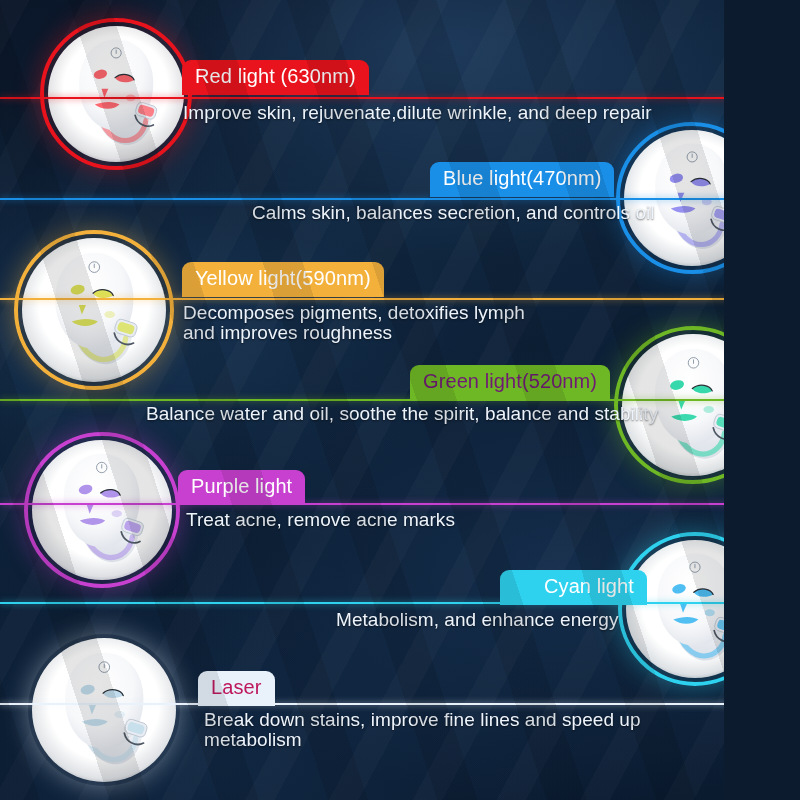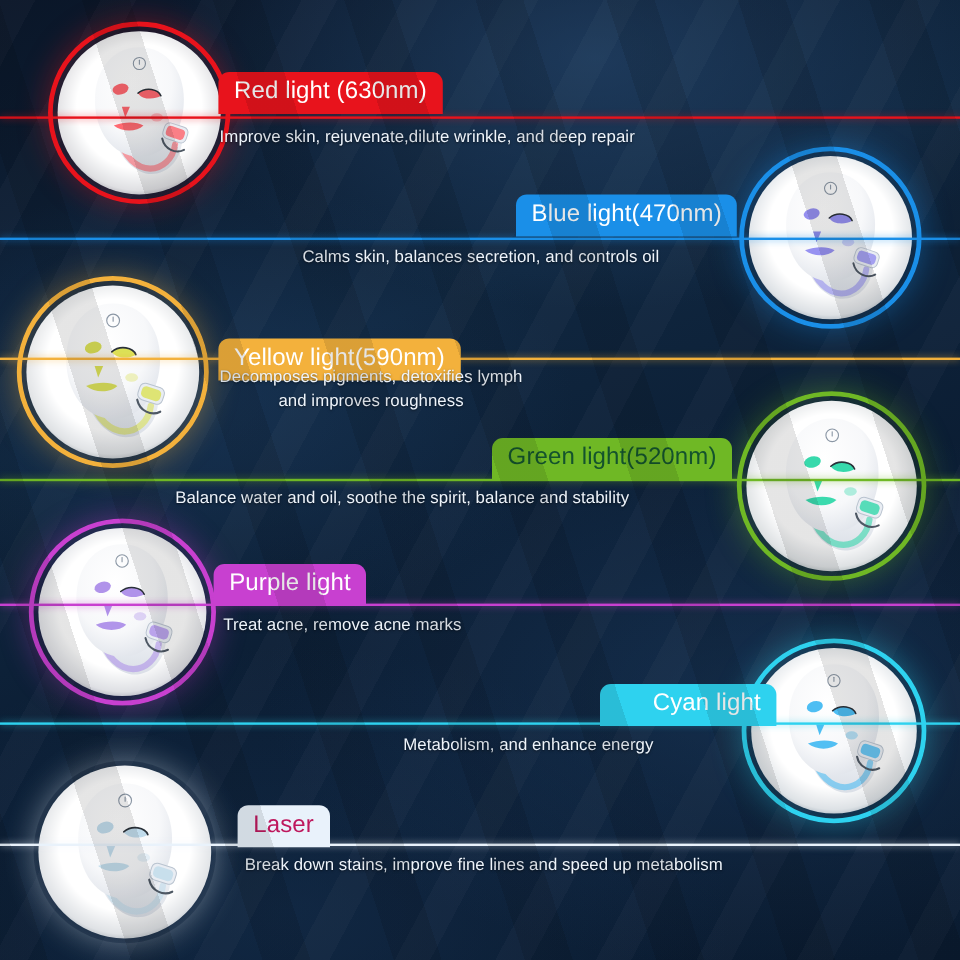--- a/index.html
+++ b/index.html
@@ -3,21 +3,21 @@
 <meta charset="utf-8">
 <title>LED Mask Light Therapy Infographic</title>
 <style>
   html,body{margin:0;padding:0;}
   body{
     width:800px;height:800px;overflow:hidden;
     font-family:"Liberation Sans","DejaVu Sans",sans-serif;
     background:#0c1b2e;
   }
   #stage{
-    position:relative;width:800px;height:800px;overflow:hidden;
+    position:relative;width:724px;height:800px;overflow:hidden;
     background:
       radial-gradient(ellipse 520px 300px at 62% 6%, rgba(42,78,120,.55) 0%, rgba(12,27,46,0) 70%),
       radial-gradient(ellipse 420px 260px at 22% 42%, rgba(30,62,100,.45) 0%, rgba(12,27,46,0) 72%),
       radial-gradient(ellipse 560px 320px at 78% 72%, rgba(34,70,112,.42) 0%, rgba(10,24,42,0) 72%),
       radial-gradient(ellipse 500px 300px at 30% 95%, rgba(26,56,92,.40) 0%, rgba(9,21,38,0) 74%),
       linear-gradient(160deg,#0a1628 0%,#102740 35%,#0b1d33 62%,#0a1b30 100%);
   }
   
   #stage:before{
     content:"";position:absolute;inset:0;pointer-events:none;
@@ -43,24 +43,23 @@
     padding:5px 13px 7px 13px;
     border-radius:9px 9px 0 0;
     color:#ffffff;font-size:20px;line-height:23px;
     white-space:nowrap;font-weight:400;
     letter-spacing:.1px;
   }
   .badge.light-on-dark{color:#13314f;}
 
   
   .desc{
-    position:absolute;color:#eef4fb;font-size:14px;line-height:20px;
+    position:absolute;color:#eef4fb;font-size:19px;line-height:20px;
     white-space:pre-line;text-shadow:0 1px 2px rgba(0,0,0,.55);
     letter-spacing:.05px;
-    text-align:center;
   }
 
   
   .circle{
     position:absolute;border-radius:50%;
     box-sizing:border-box;
     display:flex;align-items:center;justify-content:center;
     overflow:hidden;
   }
   .circle .halo{
@@ -188,21 +187,21 @@
 
     <ellipse cx="72" cy="70" rx="12" ry="8" fill="#d9e04a" opacity=".92" transform="rotate(-14 72 70)"></ellipse>
     <path d="M98 76 C110 66 128 70 132 80 C122 86 104 86 98 76 Z" fill="#d9e04a" opacity=".92"></path>
     <path d="M98 76 C110 66 128 70 132 80" fill="none" stroke="#2a3139" stroke-width="2.2" stroke-linecap="round"></path>
     <path d="M74 96 L86 96 L79 112 Z" fill="#d9e04a" opacity=".92"></path>
     <path d="M62 124 C78 118 96 118 106 124 C96 134 74 134 62 124 Z" fill="#d9e04a" opacity=".9"></path>
     <ellipse cx="126" cy="112" rx="9" ry="6" fill="#d9e04a" opacity=".35"></ellipse>
   </svg></div>
     </div>
     <div class="divider" style="top: 298px; background: rgb(243, 177, 60); box-shadow: rgba(243, 177, 60, 0.667) 0px 0px 6px;"></div>
-    <div class="badge" style="left: 182px; top: 262px; background: rgb(243, 177, 60); color: rgb(255, 255, 255); margin-top: 20px;">Yellow light(590nm)</div>
+    <div class="badge" style="left: 182px; top: 262px; background: rgb(243, 177, 60); color: rgb(255, 255, 255);">Yellow light(590nm)</div>
     <div class="desc" style="left: 183px; top: 303px;">Decomposes pigments, detoxifies lymph
 and improves roughness</div>
     <div class="circle" style="left: 614px; top: 326px; width: 158px; height: 158px; border: 4px solid rgb(111, 184, 37); box-shadow: rgba(111, 184, 37, 0.4) 0px 0px 26px, rgba(111, 184, 37, 0.2) 0px 0px 30px inset;">
       <div class="halo"></div>
       <div class="maskwrap">
   <svg viewBox="0 0 200 210" width="100%" height="100%">
     <defs>
       <radialGradient id="g-green" cx="42%" cy="34%" r="72%">
         <stop offset="0%" stop-color="#ffffff"></stop>
         <stop offset="62%" stop-color="#f7f8fa"></stop>
@@ -230,21 +229,21 @@
 
     <ellipse cx="72" cy="70" rx="12" ry="8" fill="#26d6a5" opacity=".92" transform="rotate(-14 72 70)"></ellipse>
     <path d="M98 76 C110 66 128 70 132 80 C122 86 104 86 98 76 Z" fill="#26d6a5" opacity=".92"></path>
     <path d="M98 76 C110 66 128 70 132 80" fill="none" stroke="#2a3139" stroke-width="2.2" stroke-linecap="round"></path>
     <path d="M74 96 L86 96 L79 112 Z" fill="#26d6a5" opacity=".92"></path>
     <path d="M62 124 C78 118 96 118 106 124 C96 134 74 134 62 124 Z" fill="#26d6a5" opacity=".9"></path>
     <ellipse cx="126" cy="112" rx="9" ry="6" fill="#26d6a5" opacity=".35"></ellipse>
   </svg></div>
     </div>
     <div class="divider" style="top: 399px; background: rgb(111, 184, 37); box-shadow: rgba(111, 184, 37, 0.667) 0px 0px 6px;"></div>
-    <div class="badge" style="left: 410px; top: 365px; background: rgb(111, 184, 37); color: #14532d;">Green light(520nm)</div>
+    <div class="badge" style="left: 410px; top: 365px; background: rgb(111, 184, 37); color: #701a75;">Green light(520nm)</div>
     <div class="desc" style="left: 146px; top: 404px;">Balance water and oil, soothe the spirit, balance and stability</div>
     <div class="circle" style="left: 24px; top: 432px; width: 156px; height: 156px; border: 4px solid rgb(200, 64, 208); box-shadow: rgba(200, 64, 208, 0.4) 0px 0px 26px, rgba(200, 64, 208, 0.2) 0px 0px 30px inset;">
       <div class="halo"></div>
       <div class="maskwrap">
   <svg viewBox="0 0 200 210" width="100%" height="100%">
     <defs>
       <radialGradient id="g-purple" cx="42%" cy="34%" r="72%">
         <stop offset="0%" stop-color="#ffffff"></stop>
         <stop offset="62%" stop-color="#f7f8fa"></stop>
         <stop offset="100%" stop-color="#dfe3ea"></stop>

